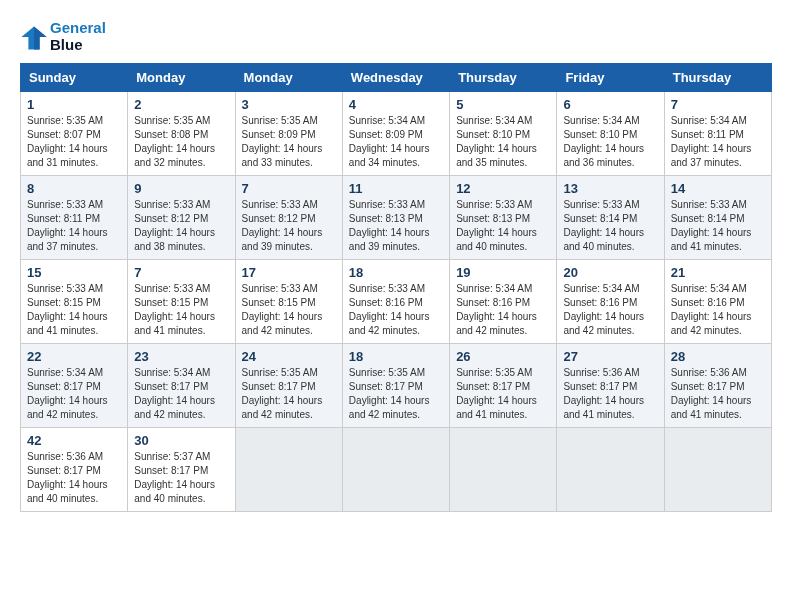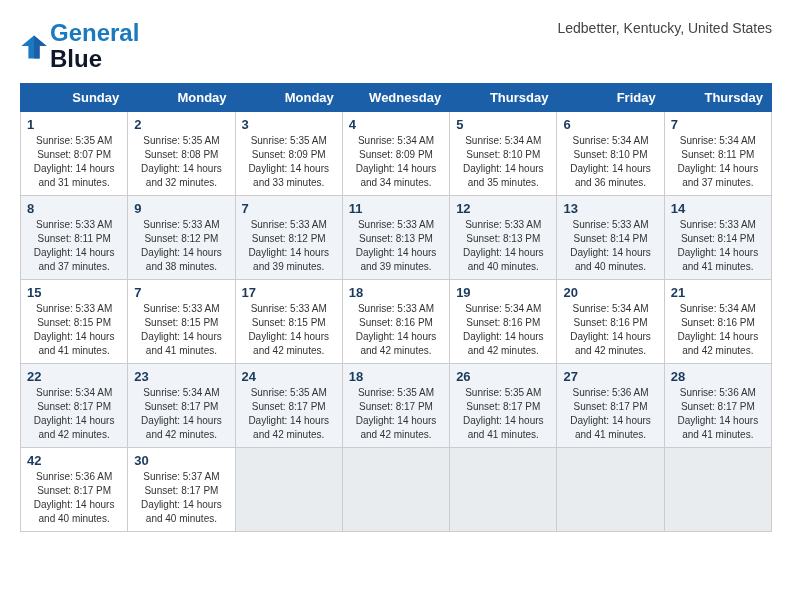--- a/index.html
+++ b/index.html
@@ -14,21 +14,21 @@
       display: flex;
       justify-content: space-between;
       align-items: flex-start;
       margin-bottom: 10px;
     }
     .logo {
       display: flex;
       align-items: center;
     }
     .logo-text {
-      font-size: 24px;
+      font-size: 15px;
       font-weight: bold;
       color: #1a3a5c;
       line-height: 1.1;
     }
     .logo-text span {
       color: #1a7abf;
     }
     .logo-icon {
       width: 28px;
       height: 28px;
@@ -50,21 +50,21 @@
       width: 100%;
       border-collapse: collapse;
       border: 1px solid #ccc;
     }
     .calendar th {
       background: #1a5fa8;
       color: #fff;
       font-size: 13px;
       font-weight: bold;
       padding: 6px 8px;
-      text-align: right;
+      text-align: left;
       border: 1px solid #1a5fa8;
     }
     .calendar td {
       vertical-align: top;
       border: 1px solid #ccc;
       padding: 5px 6px;
       width: calc(100% / 7);
       min-height: 80px;
       font-size: 10.5px;
       color: #333;
@@ -77,21 +77,20 @@
       font-size: 13px;
       font-weight: bold;
       color: #1a3a5c;
       display: block;
       margin-bottom: 2px;
     }
     .cell-text {
       font-size: 10px;
       line-height: 1.4;
       color: #333;
-      text-align: center;
     }
     .empty-cell {
       background: #e8ecef !important;
     }
   </style>
 </head>
 <body>
 
 <div class="header">
   <div class="logo">
@@ -99,21 +98,20 @@
       <polygon points="20,5 38,20 28,20 28,38 12,38 12,20 2,20" fill="#1a7abf"></polygon>
       <polygon points="20,5 38,20 28,20 28,38 20,38" fill="#1a5fa8"></polygon>
     </svg>
     <div>
       <div class="logo-text">
         <span>General</span><br><span style="color:#0f172a">Blue</span>
       </div>
     </div>
   </div>
   <div class="title-block">
-    <div class="location">Ledbetter, Kentucky, United States</div>
   </div>
 </div>
 
 <table class="calendar">
   <thead>
     <tr>
     <th>Sunday</th>
         <th>Monday</th>
         <th>Monday</th>
         <th>Wednesday</th>

